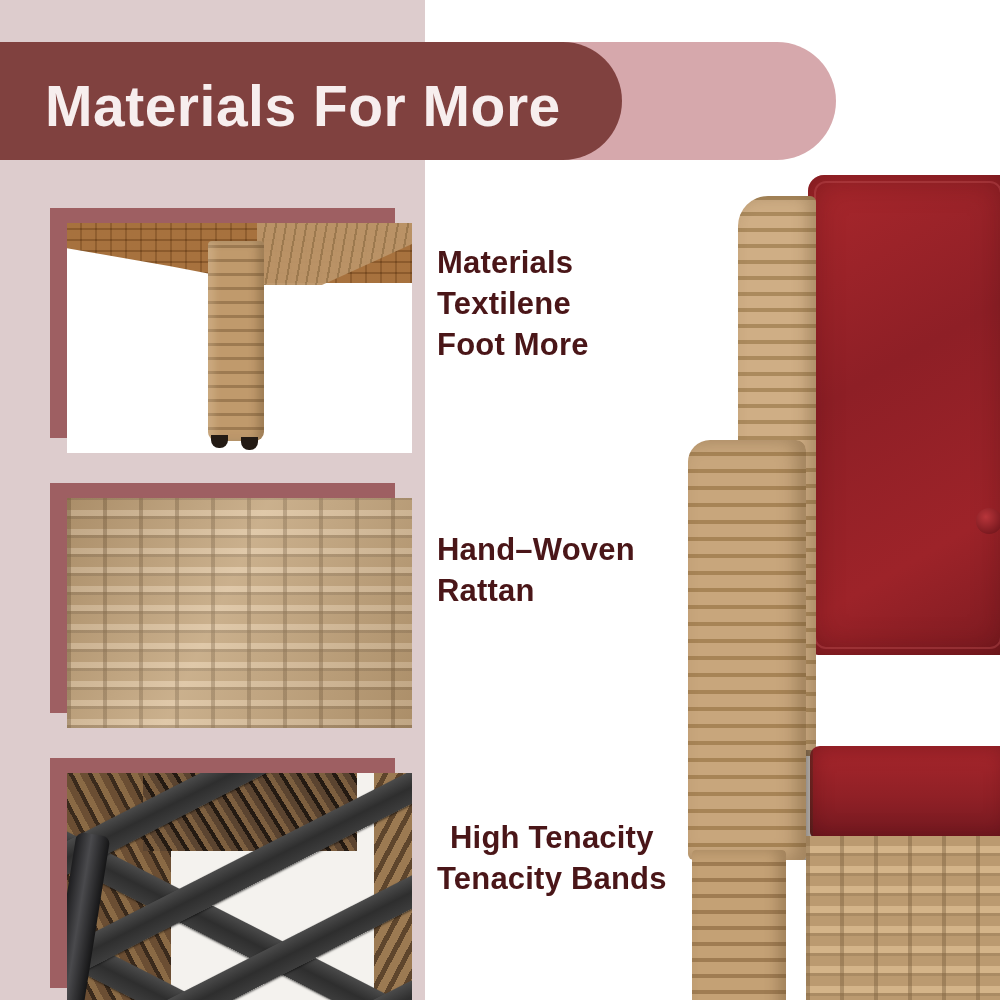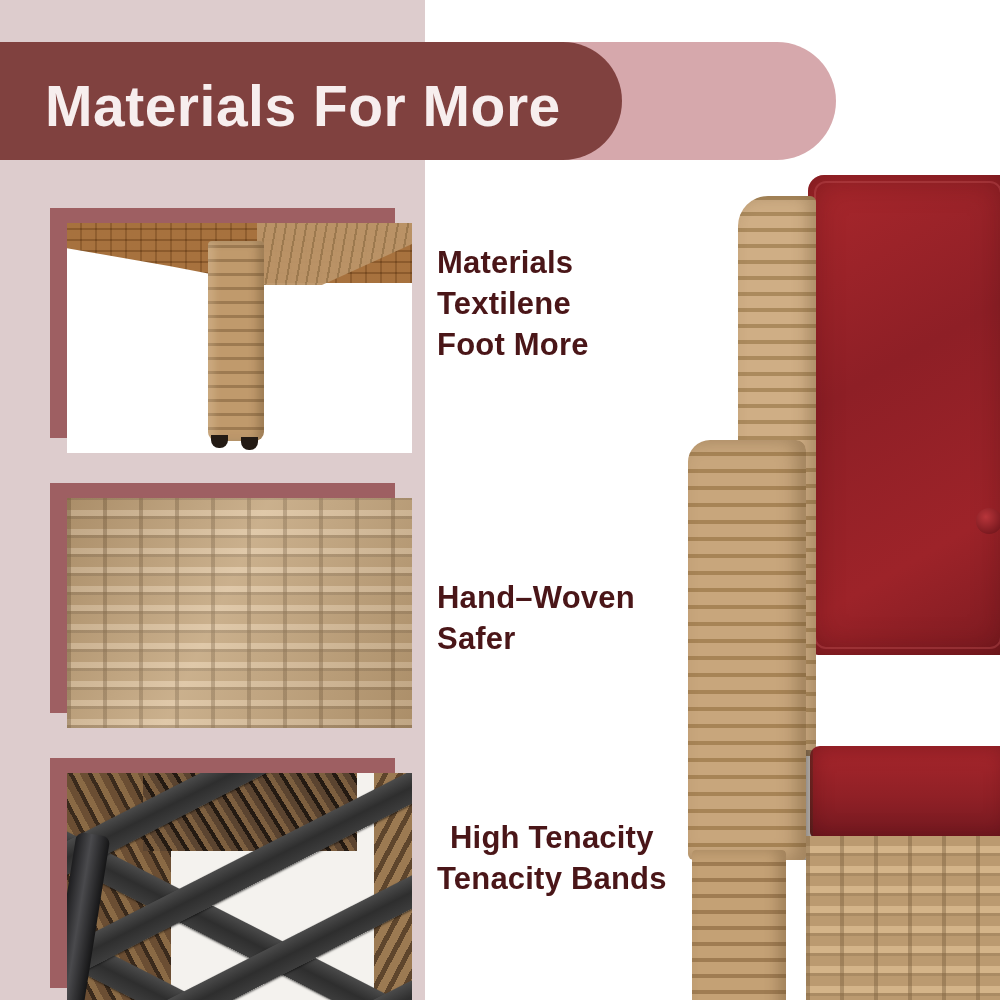--- a/index.html
+++ b/index.html
@@ -277,23 +277,23 @@
   </div>
 
   <div class="feature" style="top:475px;">
     <div class="frame-back"></div>
     <div class="frame-photo">
       <div class="ph2">
         <div class="shade"></div>
       </div>
     </div>
   </div>
-  <div class="feature-label" style="top:530px;margin-top:48px;">
+  <div class="feature-label" style="top:530px;">
     <div>Hand–Woven</div>
-    <div>Safer</div>
+    <div>Rattan</div>
   </div>
 
   <div class="feature" style="top:750px;">
     <div class="frame-back"></div>
     <div class="frame-photo">
       <div class="ph3">
         <div class="wickerbg"></div>
         <div class="wickertop"></div>
         <div class="wickerbg2"></div>
         <div class="band d1" style="left:-40px;top:40px;"></div>

